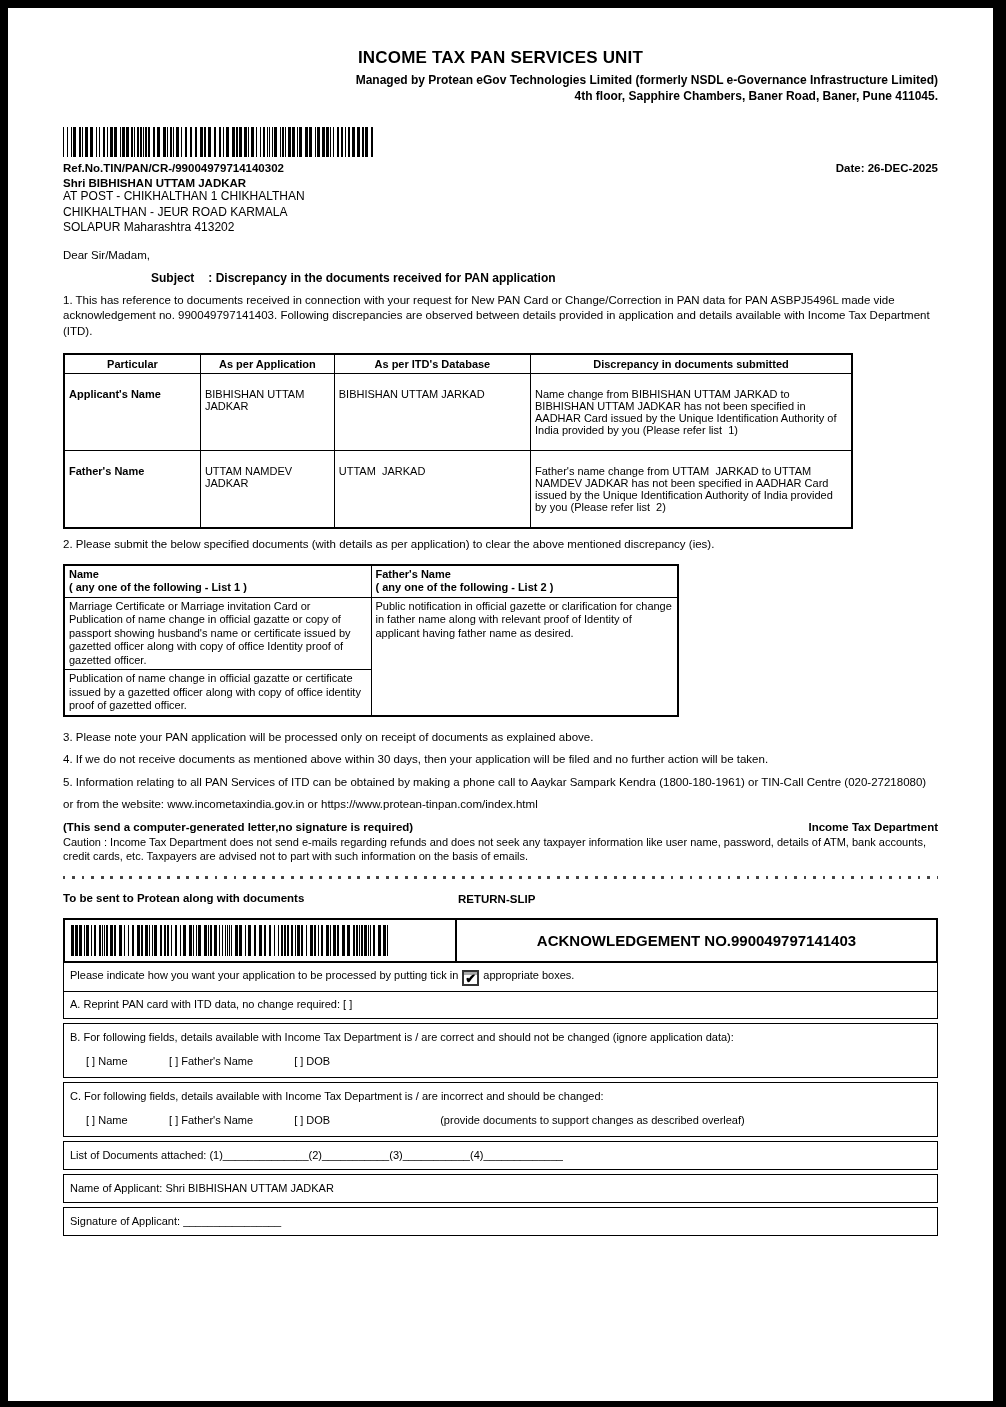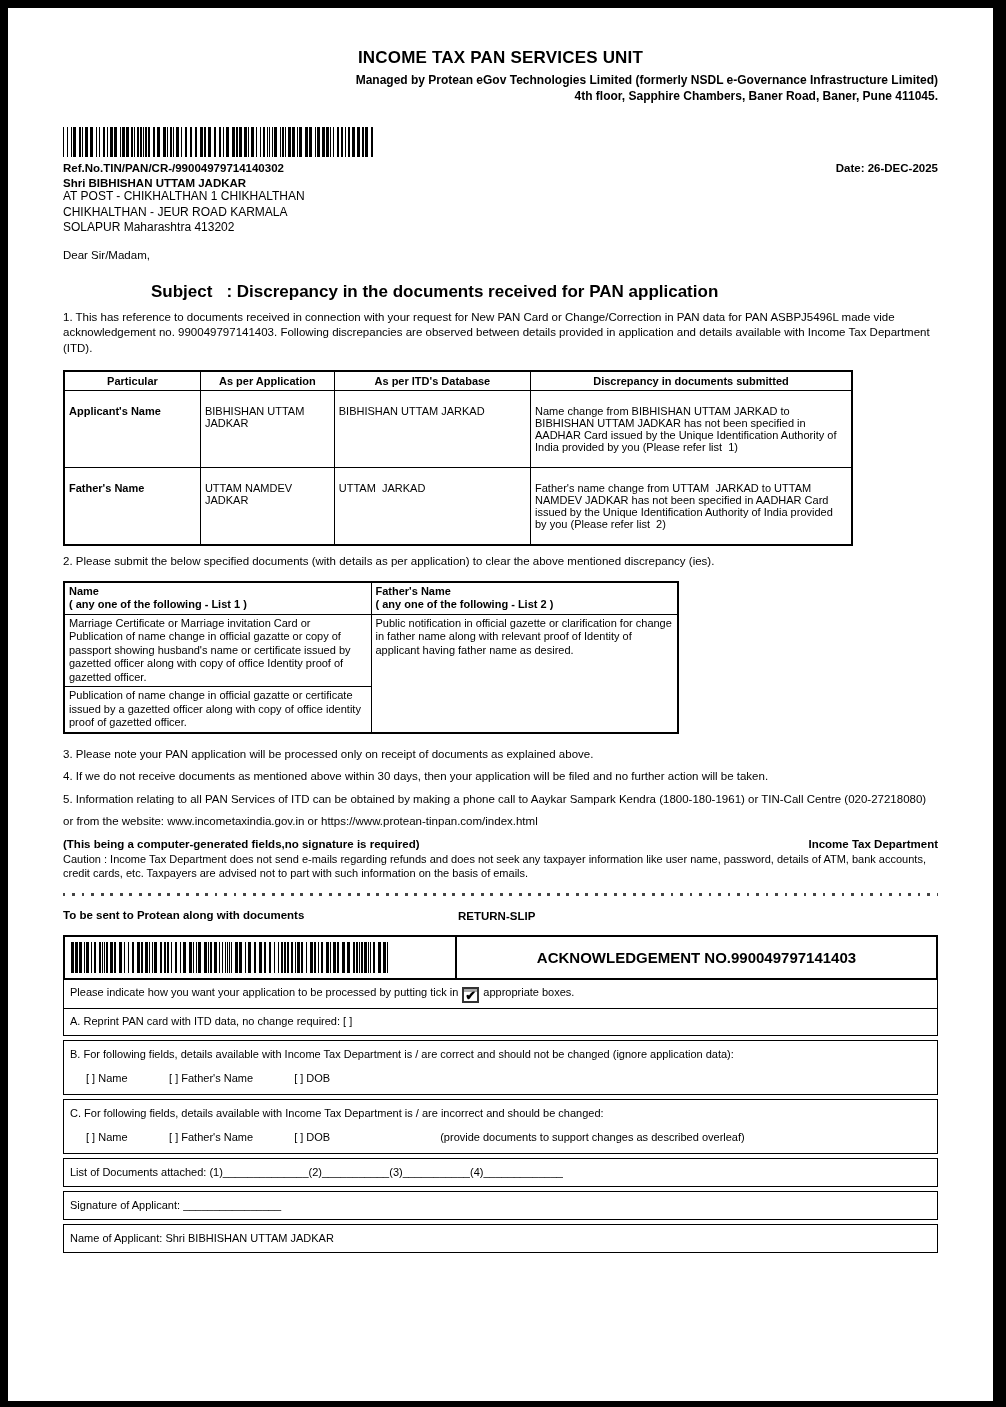--- a/index.html
+++ b/index.html
@@ -19,21 +19,21 @@
   }
   .center { text-align:center; }
   .title { font-size:17px; font-weight:bold; letter-spacing:0.2px; }
   .subtitle { font-size:12px; font-weight:bold; line-height:16px; margin-top:4px;text-align:right; }
   .barcode { display:flex; align-items:stretch; height:30px; width:313px; margin-top:23px; }
   .barcode .bar { background:#000; height:100%; }
   .refrow { display:flex; justify-content:space-between; margin-top:5px; font-size:11.5px; font-weight:bold; }
   .addr-name { font-size:11.5px; font-weight:bold; margin-top:3px; }
   .addr { font-size:12px; line-height:15.5px; }
   .salutation { font-size:11.5px; margin-top:13px; }
-  .subject { font-size:17px; font-weight:bold; margin-top:21px; padding-left:88px; }
+  .subject { font-size:12px; font-weight:bold; margin-top:10px; padding-left:88px; }
   .subject .gap { display:inline-block; width:14px; }
   .para { font-size:11.5px; line-height:15.5px; margin-top:8px; }
   table { border-collapse:collapse; }
   .disc-table { width:790px; margin-top:14px; border:2px solid #000; }
   .disc-table th, .disc-table td { border:1px solid #000; font-size:11px; padding:14px 4px; vertical-align:top; text-align:left; white-space:pre-wrap; }
   .disc-table th { font-weight:bold; text-align:center; padding:3px 2px; }
   .disc-table td.lbl { font-weight:bold; }
   .col-particular { width:148px; } .col-app { width:145px; } .col-itd { width:218px; } .col-disc { width:364px; }
   .docs-table { width:616px; margin-top:11px; border:2px solid #000; }
   .docs-table th, .docs-table td { border:1px solid #000; font-size:11px; padding:2px 4px; vertical-align:top; text-align:left; line-height:13.5px; }
@@ -224,21 +224,21 @@
         </tr>
       </tbody>
     </table>
 
     <div class="para p3">3. Please note your PAN application will be processed only on receipt of documents as explained above.</div>
     <div class="para p4">4. If we do not receive documents as mentioned above within 30 days, then your application will be filed and no further action will be taken.</div>
     <div class="para p5">5. Information relating to all PAN Services of ITD can be obtained by making a phone call to Aaykar Sampark Kendra (1800-180-1961) or TIN-Call Centre (020-27218080)</div>
     <div class="para p5b">or from the website: www.incometaxindia.gov.in or https://www.protean-tinpan.com/index.html</div>
 
     <div class="footrow">
-      <span>(This being a computer-generated fields,no signature is required)</span>
+      <span>(This send a computer-generated letter,no signature is required)</span>
       <span>Income Tax Department</span>
     </div>
     <div class="caution">Caution : Income Tax Department does not send e-mails regarding refunds and does not seek any taxpayer information like user name, password, details of ATM, bank accounts, credit cards, etc. Taxpayers are advised not to part with such information on the basis of emails.</div>
 
     <div class="dotline"></div>
 
     <div class="sliphead">
       <span>To be sent to Protean along with documents</span>
       <span class="rs">RETURN-SLIP</span>
     </div>
@@ -354,17 +354,17 @@
       <div class="opt-head">C.  For following fields, details available with Income Tax Department is / are incorrect and should be changed:</div>
       <div class="opt-fields">
         <span class="f1">[ ] Name</span>
         <span class="f2">[ ] Father's Name</span>
         <span class="f3">[ ] DOB</span>
         <span class="note-inline">(provide documents to support changes as described overleaf)</span>
       </div>
     </div>
 
     <div class="gapbox oneline">List of Documents attached: (1)______________(2)___________(3)___________(4)_____________</div>
+    <div class="gapbox oneline">Name of Applicant: Shri BIBHISHAN UTTAM JADKAR</div>
     <div class="gapbox oneline">Signature of Applicant: ________________</div>
-    <div class="gapbox oneline">Name of Applicant: Shri BIBHISHAN UTTAM JADKAR</div>
 
   </div>
 </div>
 
 </body></html>

